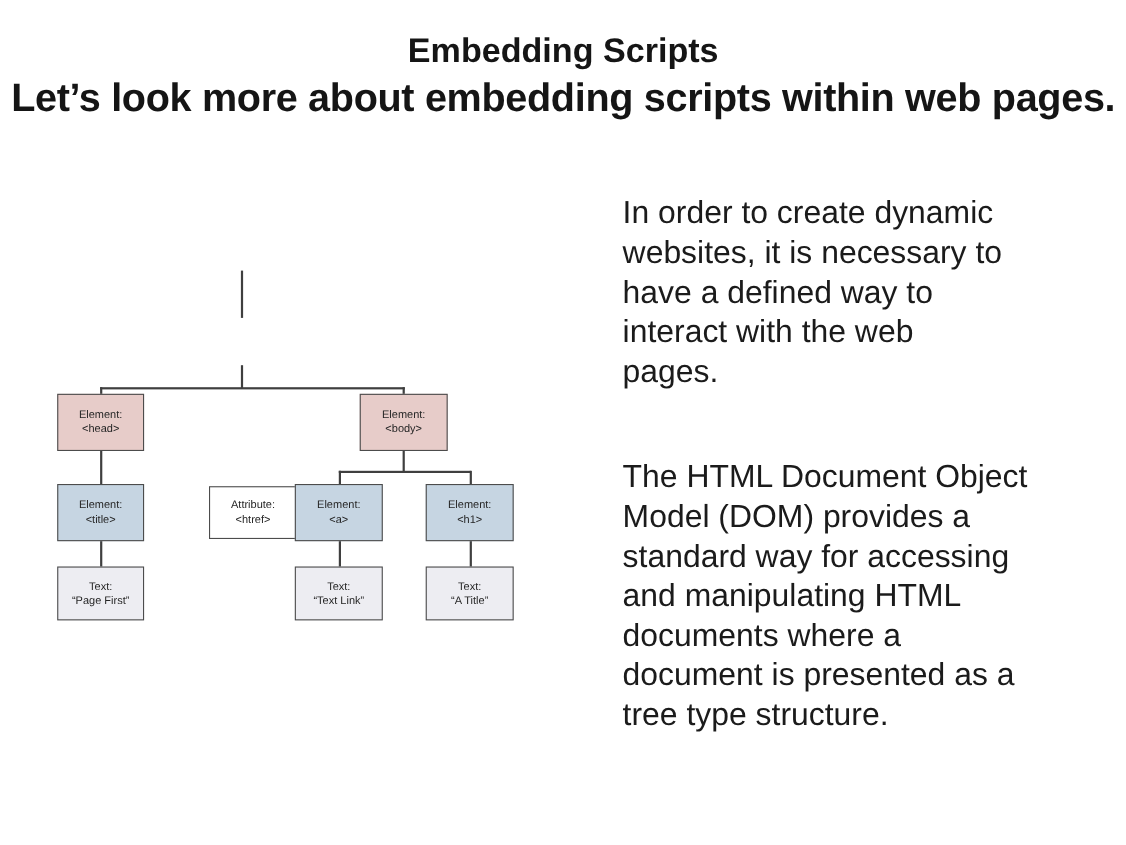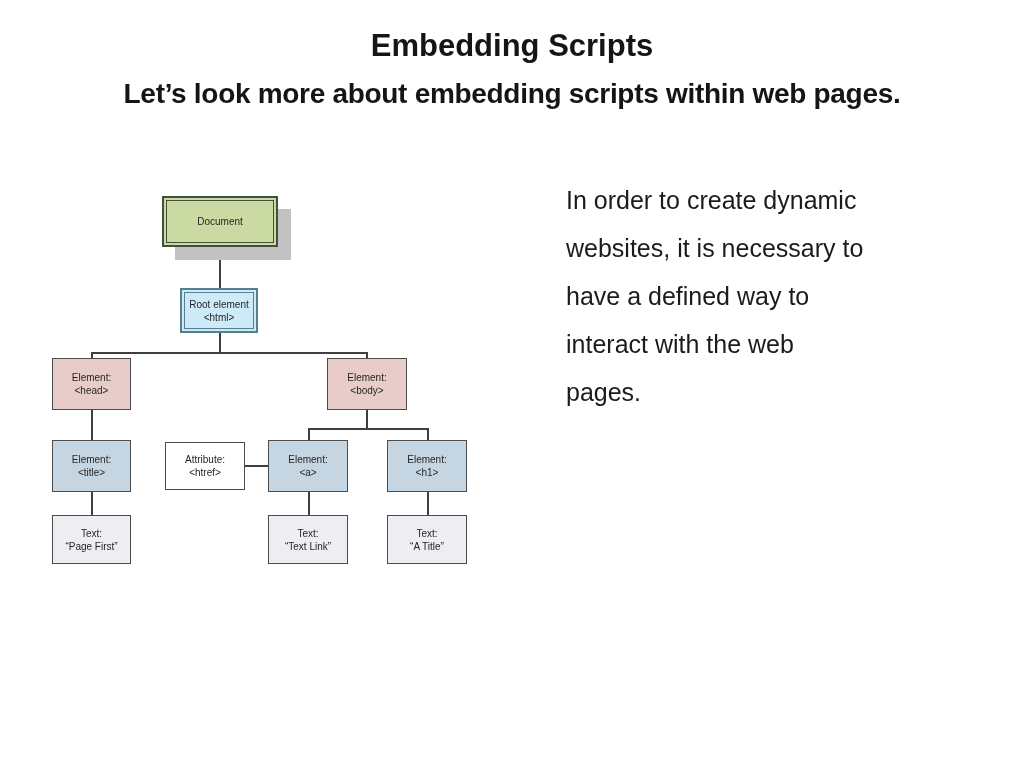--- a/index.html
+++ b/index.html
@@ -5,26 +5,26 @@
   html,body { margin:0; padding:0; background:#ffffff; }
   .slide {
     position:relative; width:1024px; height:768px; background:#ffffff;
     font-family:"Liberation Sans", sans-serif; overflow:hidden;
   }
   .title {
     position:absolute; top:28px; left:0; width:100%; text-align:center;
     font-size:31px; font-weight:bold; color:#151515;
   }
   .subtitle {
-    position:absolute; top:78px; left:0; width:100%; text-align:center;
-    font-size:28px; font-weight:bold; color:#151515; letter-spacing:-0.3px;
+    position:absolute; top:68px; left:0; width:100%; text-align:center;
+    font-size:36px; font-weight:bold; color:#151515; letter-spacing:-0.3px;
   }
   
   .textcol { position:absolute; left:566px; top:176px; width:420px; color:#1b1b1b; }
-  .textcol p { margin:0; font-size:25px; line-height:48px; white-space:pre-line; }
+  .textcol p { margin:0; font-size:29px; line-height:36px; white-space:pre-line; }
   .textcol .p2 { margin-top:60px; }
   
   .diagram { position:absolute; left:0; top:0; width:520px; height:620px; }
   .ln { position:absolute; background:#3f3f3f; }
   .ln.v { width:1.5px; }
   .ln.h { height:1.5px; }
   .node {
     position:absolute; box-sizing:border-box;
     border:1.5px solid #4c4c4c;
     display:flex; flex-direction:column; align-items:center; justify-content:center;
@@ -77,47 +77,38 @@
     <div class="ln v c-head-title"></div>
     <div class="ln v c-body-stem"></div>
     <div class="ln h c-body-kids"></div>
     <div class="ln v c-a-drop"></div>
     <div class="ln v c-h1-drop"></div>
     <div class="ln h c-attr-a"></div>
     <div class="ln v c-title-text"></div>
     <div class="ln v c-a-text"></div>
     <div class="ln v c-h1-text"></div>
 
-    <div class="node nd-document" style="background-color: rgb(203, 217, 162);">
-      <div class="inner"></div>
-      <div>Document</div>
-    </div>
 
-    <div class="node nd-root" style="background-color: rgb(205, 234, 248);">
-      <div class="inner"></div>
-      <div>Root element</div>
-      <div>&lt;html&gt;</div>
-    </div>
 
     <div class="node nd-head" style="background-color: rgb(231, 204, 201);">
       <div>Element:</div>
       <div>&lt;head&gt;</div>
     </div>
 
     <div class="node nd-body" style="background-color: rgb(231, 204, 201);">
       <div>Element:</div>
       <div>&lt;body&gt;</div>
     </div>
 
     <div class="node nd-title" style="background-color: rgb(198, 213, 226);">
       <div>Element:</div>
       <div>&lt;title&gt;</div>
     </div>
 
-    <div class="node nd-attr" style="background-color: rgb(255, 255, 255);">
+    <div class="node nd-attr" style="background-color: rgb(255, 255, 255); margin-left: 25px;">
       <div>Attribute:</div>
       <div>&lt;htref&gt;</div>
     </div>
 
     <div class="node nd-a" style="background-color: rgb(198, 213, 226);">
       <div>Element:</div>
       <div>&lt;a&gt;</div>
     </div>
 
     <div class="node nd-h1" style="background-color: rgb(198, 213, 226);">
@@ -141,15 +132,22 @@
     </div>
 
   </div>
 
   <div class="textcol">
     <p class="p1">In order to create dynamic
 websites, it is necessary to
 have a defined way to
 interact with the web
 pages.</p>
+    <p class="p2">The HTML Document Object
+Model (DOM) provides a
+standard way for accessing
+and manipulating HTML
+documents where a
+document is presented as a
+tree type structure.</p>
   </div>
 
 </div>
 
 </body></html>

